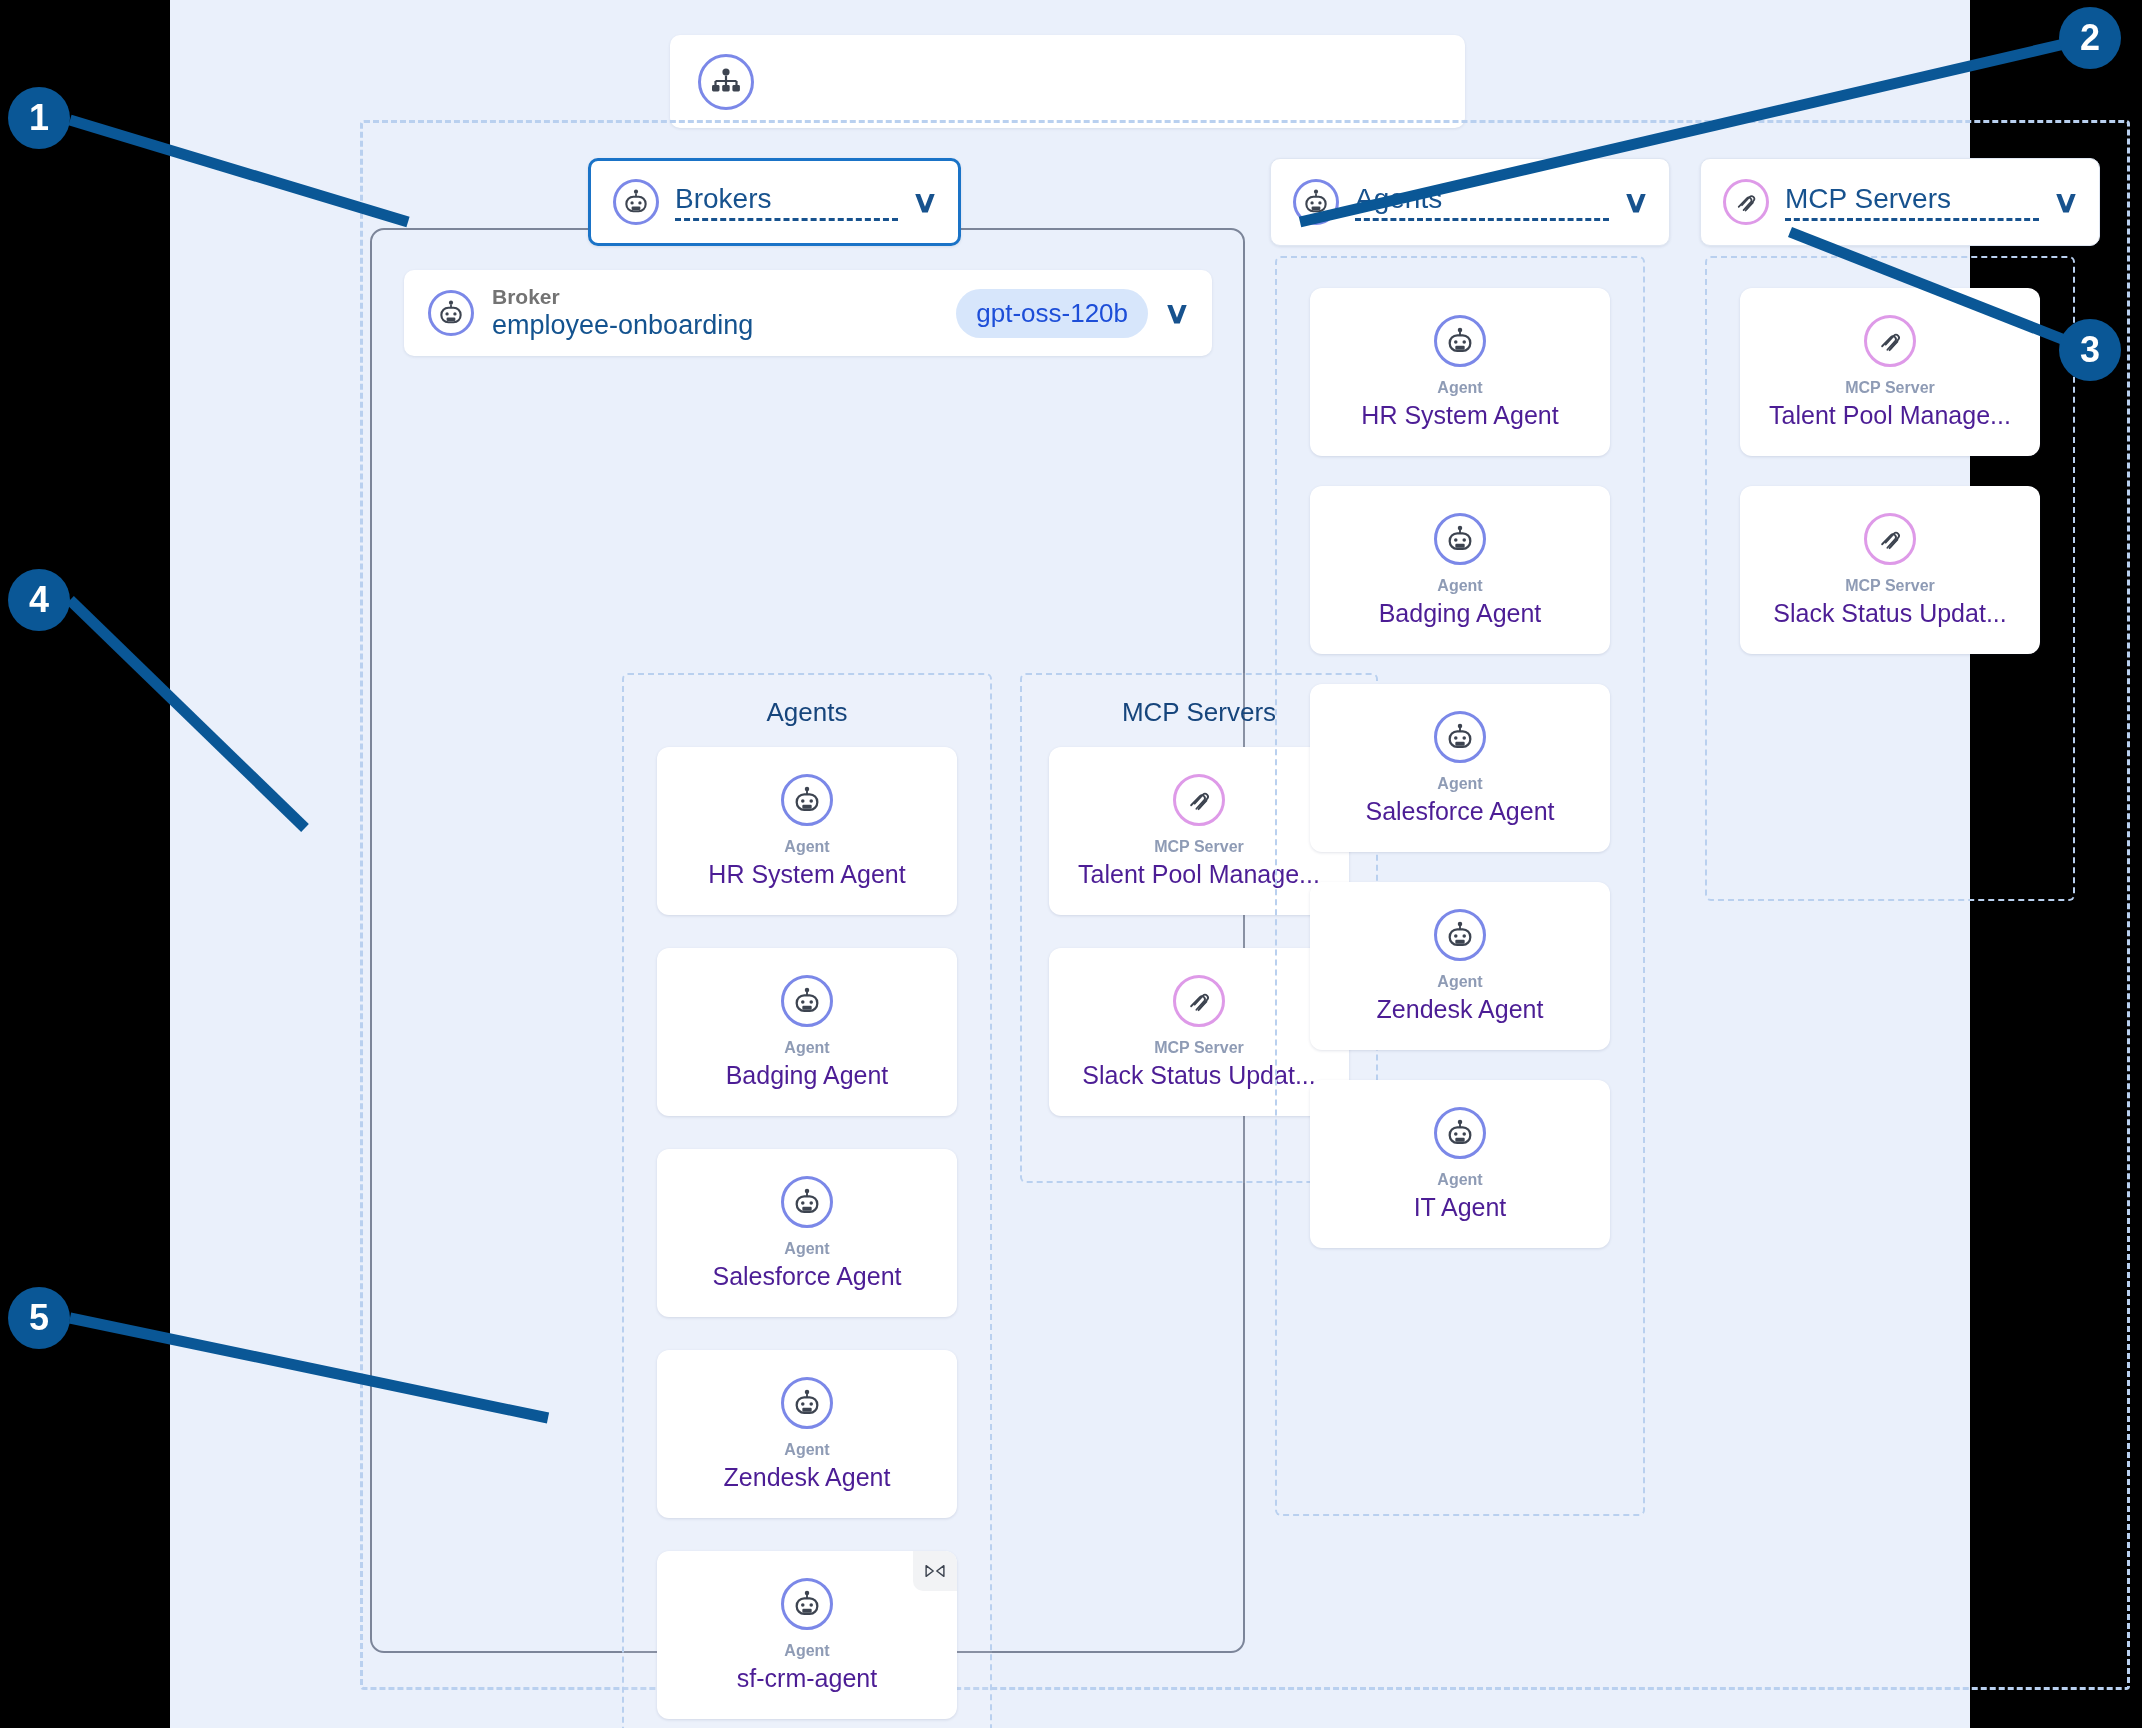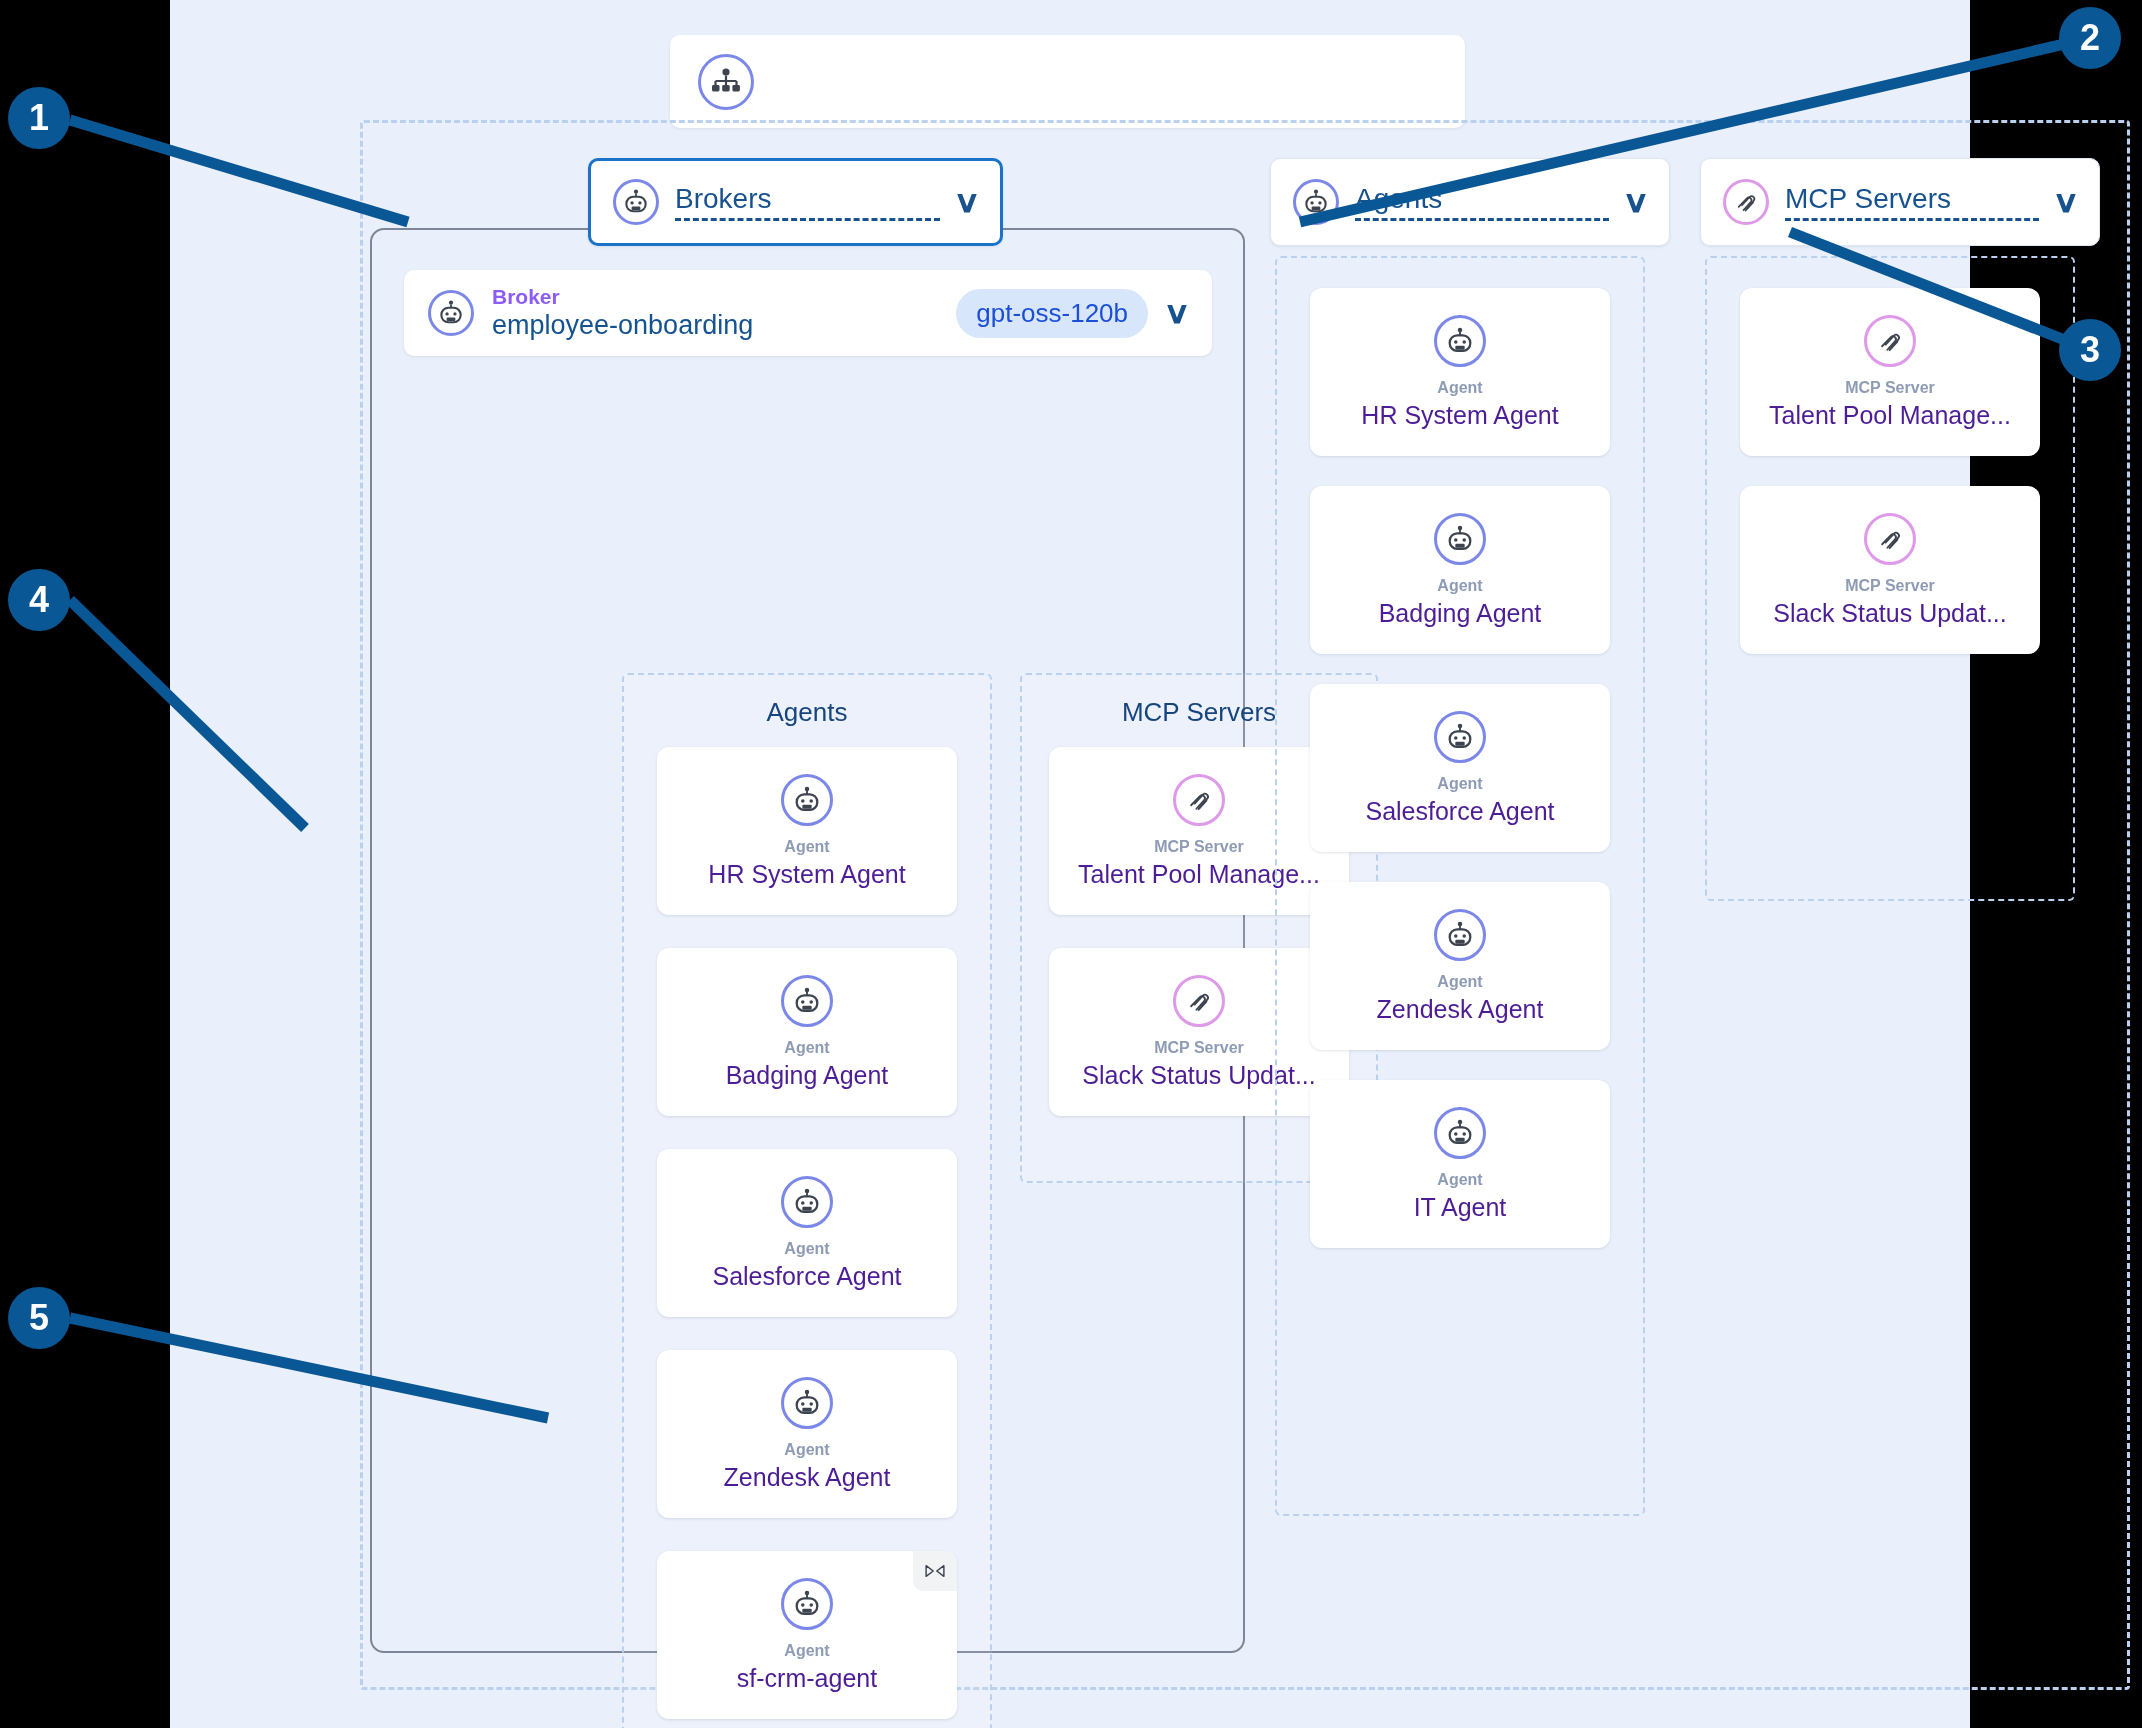--- a/index.html
+++ b/index.html
@@ -94,21 +94,21 @@
     border-radius: 10px;
     display: flex;
     align-items: center;
     padding: 0 22px;
     gap: 16px;
     box-shadow: 0 1px 3px rgba(30,50,90,0.10);
   }
   #brokers-tab {
     left: 218px;
     top: 0px;
-    width: 415px;
+    width: 373px;
     height: 88px;
     border: 3px solid #1a73c7;
     z-index: 6;
   }
   .ic-sm { width: 46px; height: 46px; border-width: 3px; border-style: solid; }
   .ic-agent { border-color: #7b88e8; background: #ffffff; }
   .ic-mcp { border-color: #de9ae8; background: #ffffff; }
   .tab-label {
     font-size: 28px;
     color: #17528e;
@@ -145,21 +145,21 @@
     height: 86px;
     background: #ffffff;
     border-radius: 10px;
     display: flex;
     align-items: center;
     padding: 0 24px;
     gap: 18px;
     box-shadow: 0 1px 3px rgba(30,50,90,0.10);
   }
   .broker-texts { display: flex; flex-direction: column; justify-content: center; flex: 1 1 auto; gap: 1px; }
-  .broker-kicker { font-size: 21px; font-weight: bold; color: #8b5cf6; }
+  .broker-kicker { font-size: 21px; font-weight: bold; color: #737373; }
   .broker-name { font-size: 27px; color: #14538f; }
   .model-badge {
     background: #d7e6fb;
     color: #1d4ed8;
     font-size: 26px;
     border-radius: 999px;
     padding: 9px 20px;
     white-space: nowrap;
     flex: 0 0 auto;
   }

